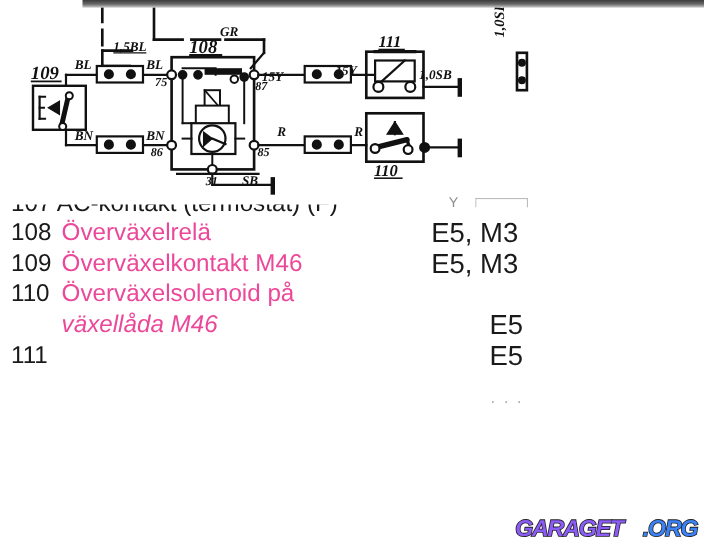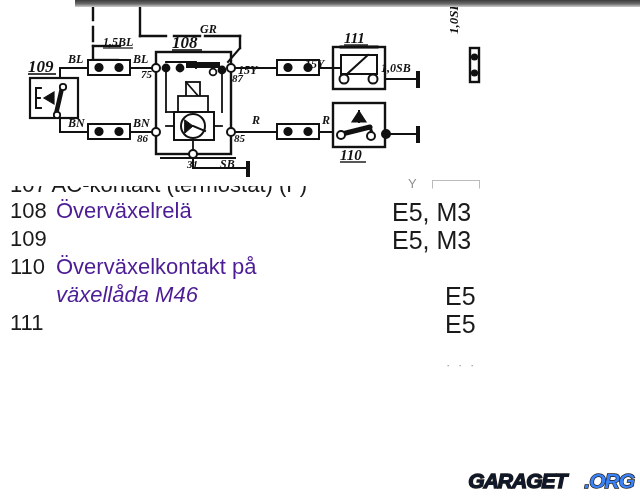--- a/index.html
+++ b/index.html
@@ -17,41 +17,41 @@
   
   .scanband{position:absolute;left:75px;top:0;width:565px;height:7px;
             background:linear-gradient(180deg,#3a3a3a 0%,#6b6b6b 55%,#cfcfcf 100%);}
 
   
   .legend{position:absolute;left:0;top:186px;width:640px;height:175px;overflow:hidden;}
   .legend-clip{position:absolute;left:0;top:-14px;width:640px;}
 
   .lrow{position:relative;height:28px;}
   .lnum{position:absolute;left:10px;top:0;font-size:22px;color:#1a1a1a;letter-spacing:0px;}
-  .ltxt{position:absolute;left:56px;top:0;font-size:22px;color:#4c1d95;}
+  .ltxt{position:absolute;left:56px;top:0;font-size:22px;color:#ec4899;}
   .ltxt.indent{left:56px;font-style:italic;}
   .lcode{position:absolute;top:0;font-size:25px;color:#1a1a1a;}
   .lcode.c1{left:392px;}
   .lcode.c2{left:445px;text-align:center;}
   .ghost-top{position:absolute;left:10px;top:0px;font-size:22px;color:#1a1a1a;
              clip-path:inset(52% 0 0 0);}
 
   .ghost-y{position:absolute;left:408px;top:176px;font-size:13px;color:#333;opacity:.55;}
   .ghost-box{position:absolute;left:432px;top:180px;width:46px;height:12px;
              border:1px solid #555;border-bottom:none;opacity:.4;
              clip-path:inset(0 0 35% 0);}
 
   
   .dots{position:absolute;left:446px;top:357px;font-size:13px;color:#9a9a9a;letter-spacing:2px;}
 
   
   .wm{position:absolute;right:6px;bottom:4px;height:24px;display:flex;align-items:center;}
   .wm-text{font-family:"Liberation Sans", sans-serif;font-weight:bold;font-style:italic;
            font-size:21px;letter-spacing:-1px;line-height:1;}
-  .wm-a{color:#0f172a;-webkit-text-stroke:1.4px #1c1c1c;paint-order:stroke fill;}
+  .wm-a{color:#8b5cf6;-webkit-text-stroke:1.4px #1c1c1c;paint-order:stroke fill;}
   .wm-b{color:#3b82f6;-webkit-text-stroke:1.4px #1c1c1c;paint-order:stroke fill;margin-left:18px;}
 </style>
 </head>
 <body>
 
 <div id="page">
 
   <div class="diagram">
     <div class="scanband"></div>
 
@@ -209,26 +209,27 @@
       </div>
 
       <div class="lrow">
         <span class="lnum">108</span>
         <span class="ltxt">Överväxelrelä</span>
         <span class="lcode c1">E5, M3</span>
       </div>
 
       <div class="lrow">
         <span class="lnum">109</span>
+        <span class="ltxt">Överväxelkontakt  M46</span>
         <span class="lcode c1">E5, M3</span>
       </div>
 
       <div class="lrow">
         <span class="lnum">110</span>
-        <span class="ltxt">Överväxelkontakt på</span>
+        <span class="ltxt">Överväxelsolenoid på</span>
       </div>
 
       <div class="lrow">
         <span class="ltxt indent">växellåda M46</span>
         <span class="lcode c2">E5</span>
       </div>
 
       <div class="lrow">
         <span class="lnum">111</span>
         <span class="lcode c2">E5</span>

